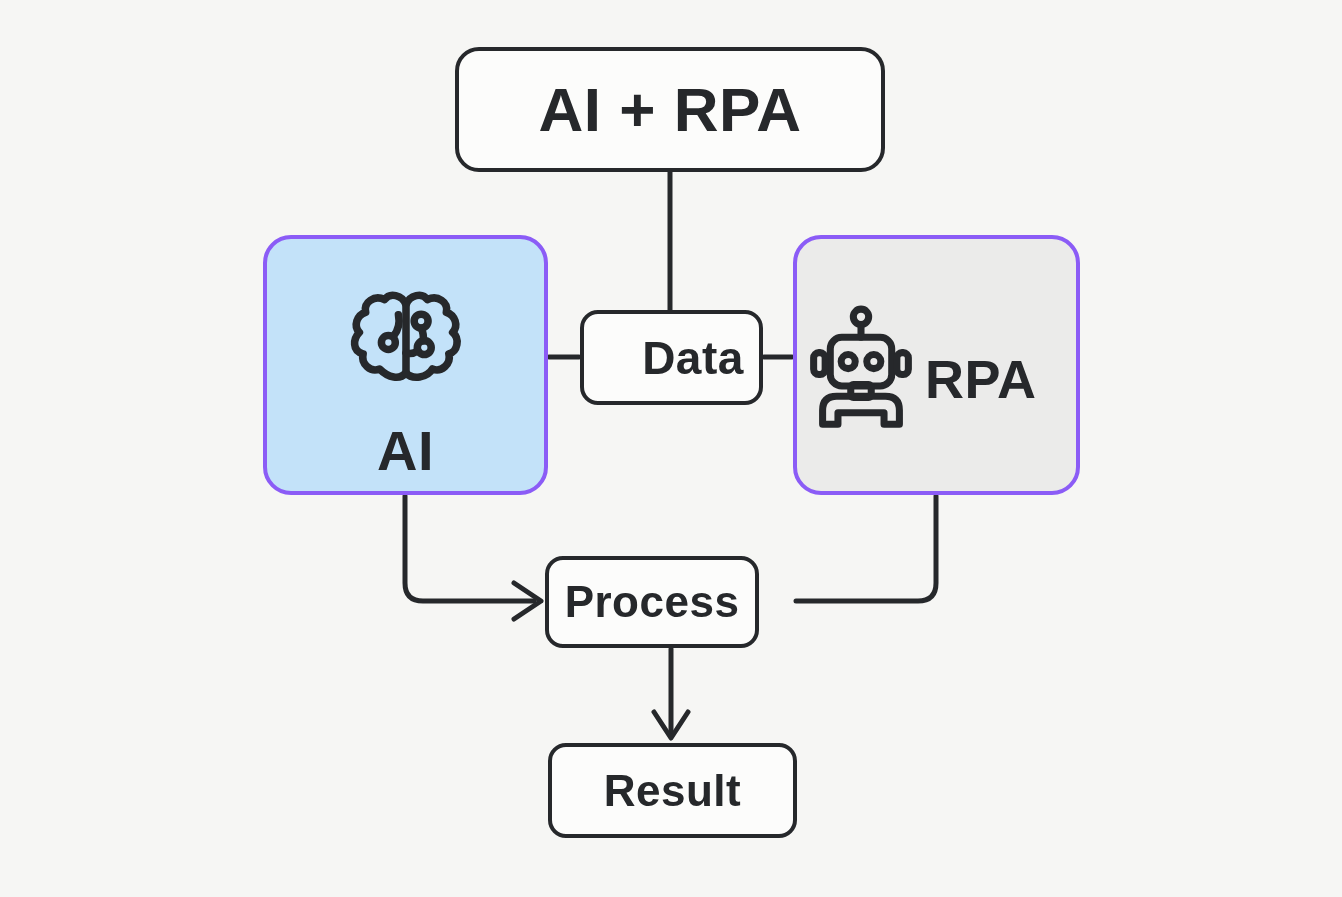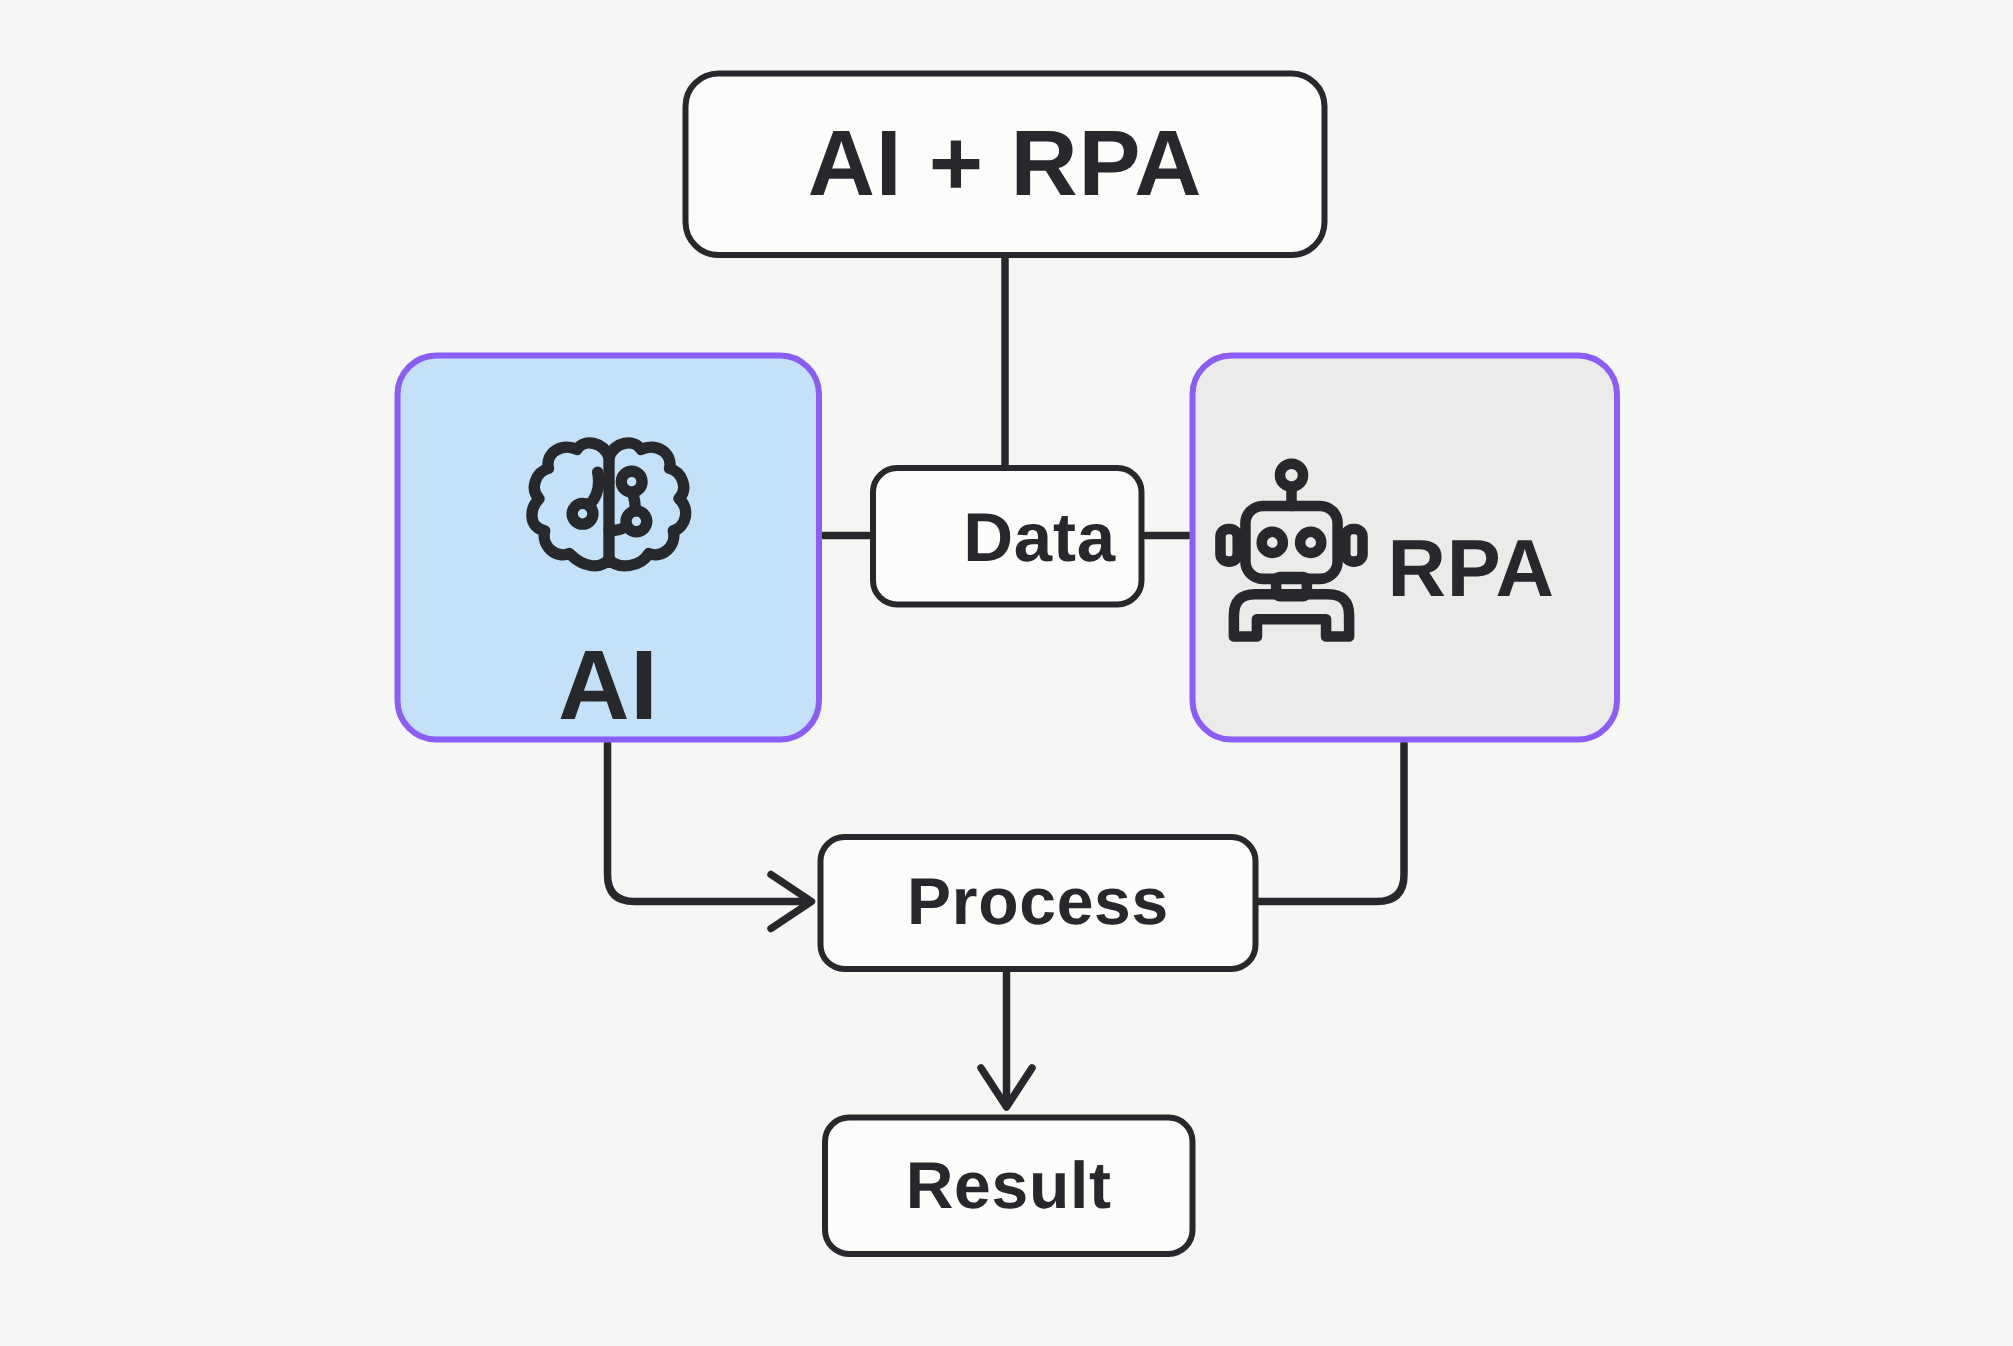--- a/index.html
+++ b/index.html
@@ -51,21 +51,21 @@
     font-size: 62px;
   }
   
   .node-ai {
     left: 263px; top: 235px;
     width: 285px; height: 260px;
     border-radius: 28px;
     flex-direction: column;
     justify-content: flex-start;
     padding-top: 38px;
-    font-size: 66px;
+    font-size: 56px;
   }
   .node-ai .icon { margin-bottom: 20px; }
   
   .node-rpa {
     left: 793px; top: 235px;
     width: 287px; height: 260px;
     border-radius: 28px;
     flex-direction: row;
     justify-content: flex-start;
     padding-top: 28px;
@@ -74,21 +74,21 @@
   .node-rpa .icon { margin-bottom: 22px; }
   
   .node-data {
     left: 580px; top: 310px;
     width: 183px; height: 95px;
     border-radius: 18px;
     font-size: 46px;
   }
   .node-process {
     left: 545px; top: 556px;
-    width: 294px; height: 92px;
+    width: 214px; height: 92px;
     border-radius: 18px;
     font-size: 44px;
   }
   .node-result {
     left: 548px; top: 743px;
     width: 249px; height: 95px;
     border-radius: 18px;
     font-size: 44px;
   }
   .icon { display: block; }

